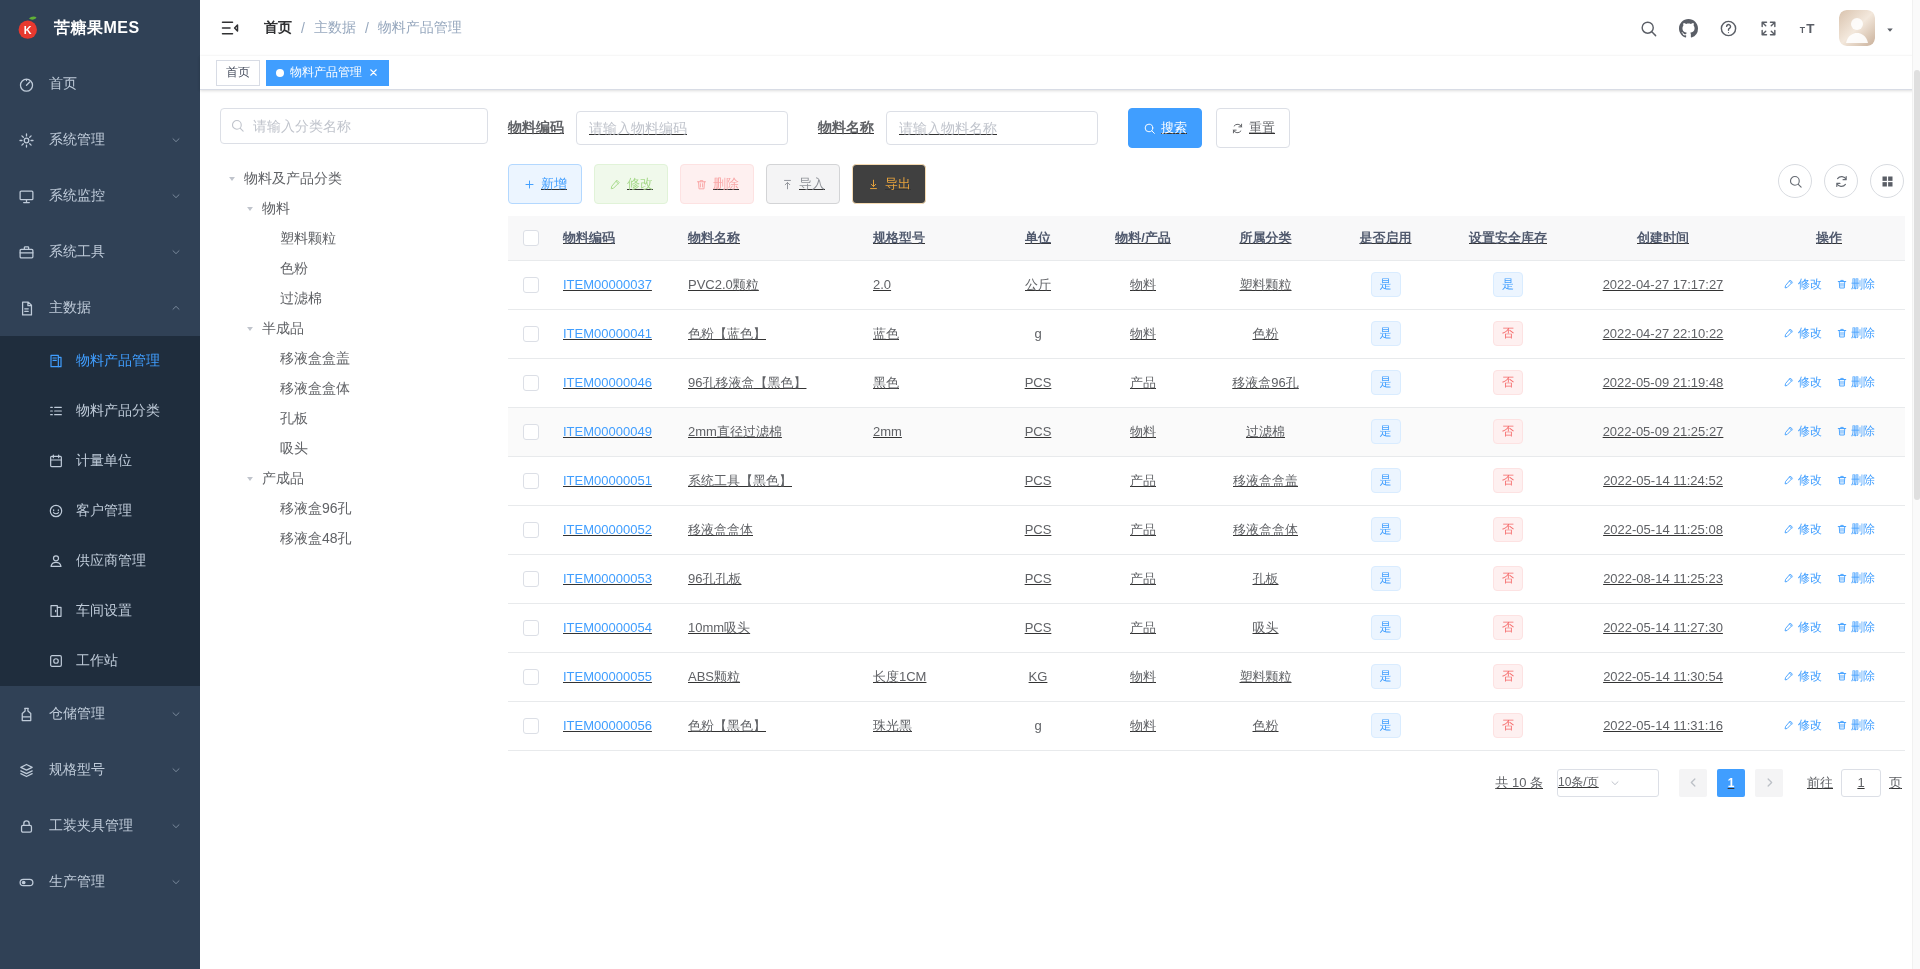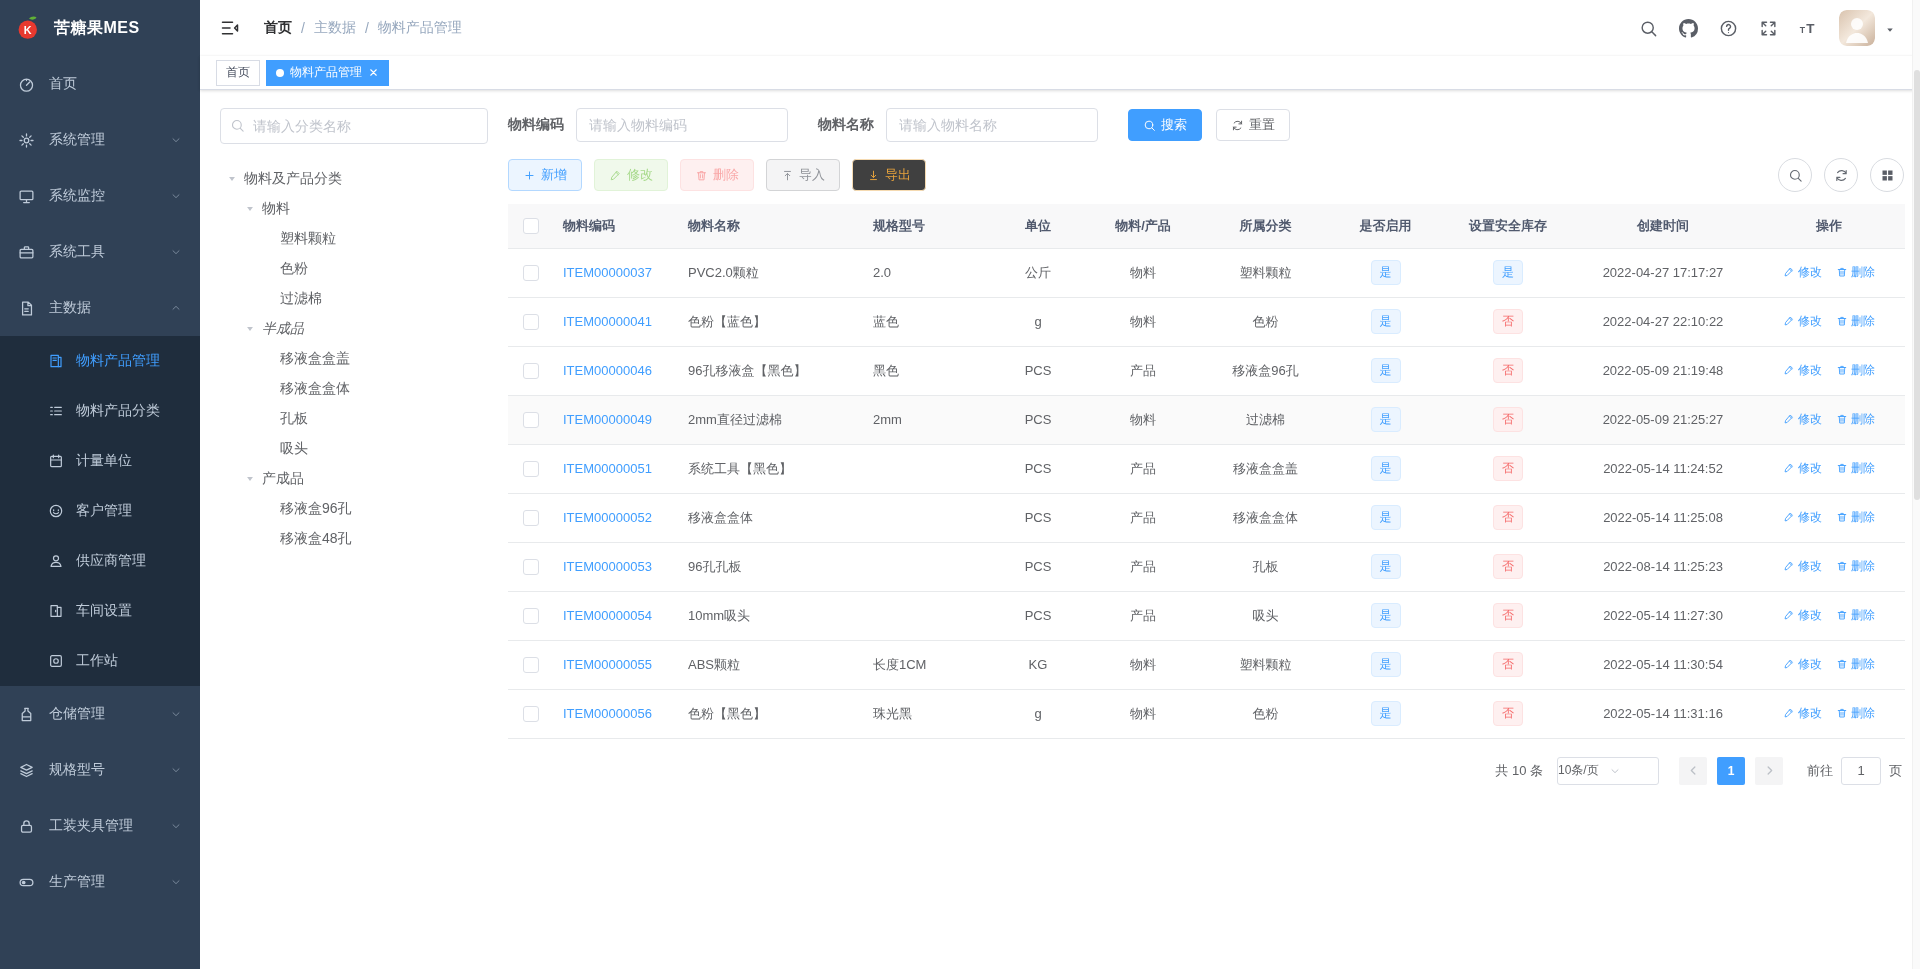--- a/index.html
+++ b/index.html
@@ -48,37 +48,37 @@
 .content{flex:1;min-height:0;display:flex;gap:20px;padding:18px 16px 0 20px;background:#fff;}
 .tree-panel{width:268px;flex-shrink:0;}
 .tree-search{position:relative;margin-bottom:20px;}
 .tree-search input{width:100%;height:36px;border:1px solid #dcdfe6;border-radius:4px;padding:0 12px 0 32px;font-size:14px;color:#0369a1;outline:none;background:#fff;}
 .tree-search input::placeholder{color:#c0c4cc;}
 .search-input-icon{position:absolute;left:10px;top:10px;font-size:15px;color:#c0c4cc;}
 .tree{font-size:14px;color:#606266;text-align:center;}
 .tree-row{display:flex;align-items:center;height:30px;cursor:pointer;}
 .tree-caret{width:24px;flex-shrink:0;display:inline-flex;justify-content:center;font-size:10px;color:#c0c4cc;}
 
-.grid-panel{flex:1;min-width:0;display:flex;flex-direction:column;}
+.grid-panel{flex:1;min-width:0;display:flex;flex-direction:column;text-decoration:underline;}
 .filter-row{display:flex;align-items:center;margin-bottom:16px;}
 .filter-label{font-size:14px;font-weight:bold;color:#606266;margin-right:12px;white-space:nowrap;}
 .filter-gap{margin-left:30px;}
 .text-input{width:212px;height:34px;border:1px solid #dcdfe6;border-radius:4px;padding:0 12px;font-size:14px;color:#606266;outline:none;}
 .text-input::placeholder{color:#c0c4cc;}
 
-.btn{display:inline-flex;align-items:center;gap:5px;height:32px;padding:0 14px;border-radius:4px;font-size:13px;border:1px solid transparent;cursor:pointer;background:#fff;white-space:nowrap;}
+.btn{display:inline-flex;align-items:center;gap:5px;height:40px;padding:0 14px;border-radius:4px;font-size:13px;border:1px solid transparent;cursor:pointer;background:#fff;white-space:nowrap;}
 .btn .icon{font-size:13px;}
 .btn-primary{background:#409eff;border-color:#409eff;color:#fff;margin-left:30px;}
 .btn-default{border-color:#dcdfe6;color:#606266;margin-left:14px;}
 .btn-plain-blue{background:#ecf5ff;border-color:#b3d8ff;color:#409eff;}
 .btn-plain-green{background:#f0f9eb;border-color:#e1f3d8;color:#a6d98a;}
 .btn-plain-red{background:#fef0f0;border-color:#fde2e2;color:#f9a7a7;}
 .btn-plain-gray{background:#f4f4f5;border-color:#d3d4d6;color:#909399;}
 .btn-plain-yellow{background:#404040;border-color:#f5dab1;color:#e6a23c;}
-.toolbar-row{display:flex;align-items:center;gap:12px;margin-bottom:12px;}
+.toolbar-row{display:flex;align-items:flex-start;gap:12px;margin-bottom:12px;}
 .toolbar-right{margin-left:auto;display:flex;gap:12px;}
 .circle-btn{width:34px;height:34px;border-radius:50%;border:1px solid #d9dce1;background:#fff;display:flex;align-items:center;justify-content:center;font-size:15px;color:#666b73;cursor:pointer;}
 
 .data-table{width:100%;border-collapse:collapse;table-layout:fixed;}
 .data-table th{height:44px;background:#f8f8f9;color:#515a6e;font-size:13px;font-weight:bold;border-bottom:1px solid #e8eaec;white-space:nowrap;overflow:hidden;}
 .data-table td{height:49px;border-bottom:1px solid #e8eaec;font-size:13px;color:#606266;white-space:nowrap;overflow:hidden;}
 .col-left{text-align:left;padding-left:10px;}
 .col-center{text-align:center;}
 tr.hover td{background:#fafafa;}
 .code-link{color:#409eff;text-decoration:none;cursor:pointer;}
@@ -430,21 +430,21 @@
                   </div>
                 </div>
                 <div>
                   <div class="tree-row" style="padding-left: 36px;">
                     <span class="tree-caret icon"></span>
                     <span class="tree-label">过滤棉</span>
                   </div>
                 </div>
               </div>
               <div>
-                <div class="tree-row" style="padding-left: 18px; font-style: italic;">
+                <div class="tree-row" style="padding-left: 18px;">
                   <span class="tree-caret icon">
                     <svg viewBox="0 0 24 24">
                       <path d="M5 7h14L12 17z" fill="currentColor" stroke="none"></path>
                     </svg>
                   </span>
                   <span class="tree-label">半成品</span>
                 </div>
                 <div>
                   <div class="tree-row" style="padding-left: 36px;">
                     <span class="tree-caret icon"></span>

